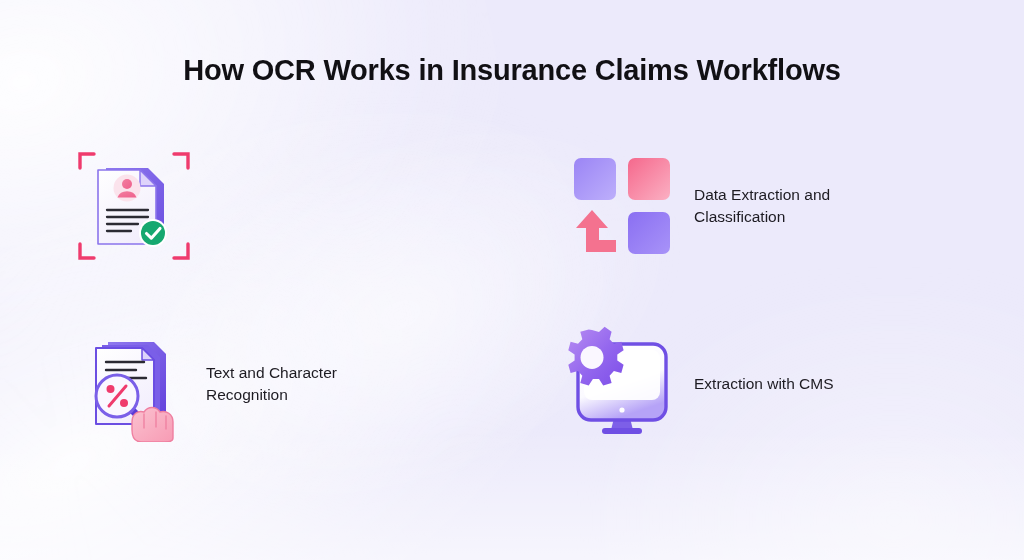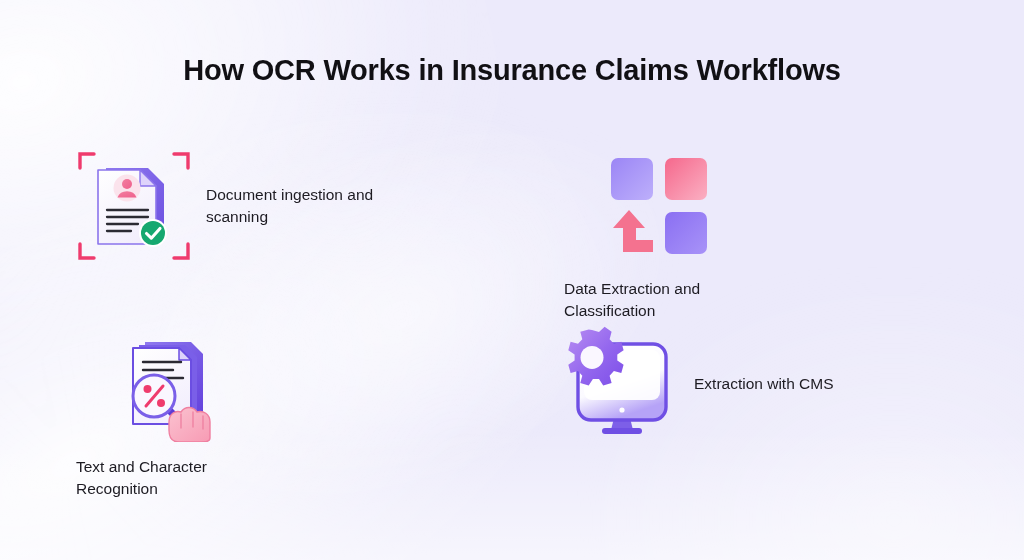--- a/index.html
+++ b/index.html
@@ -117,22 +117,22 @@
     width: 884px;
     height: 310px;
   }
   .step {
     position: absolute;
     display: flex;
     align-items: center;
     gap: 14px;
   }
   .step.s0 { left: 6px;   top: 0px;   }
-  .step.s1 { left: 494px; top: 0px; flex-direction: column;   }
-  .step.s2 { left: 6px;   top: 178px; flex-direction: column; }
+  .step.s1 { left: 494px; top: 0px;   }
+  .step.s2 { left: 6px;   top: 178px; }
   .step.s3 { left: 494px; top: 178px; }
 
   .icon-box {
     width: 116px;
     height: 116px;
     flex: 0 0 116px;
     position: relative;
   }
   .icon-box svg { display: block; width: 116px; height: 116px; }
 
@@ -213,21 +213,20 @@
             <line x1="31" y1="69" x2="72" y2="69"></line>
             <line x1="31" y1="76" x2="62" y2="76"></line>
             <line x1="31" y1="83" x2="55" y2="83"></line>
           </g>
 
           <circle cx="77" cy="85" r="14" fill="#ffffff"></circle>
           <circle cx="77" cy="85" r="12" fill="#16a870"></circle>
           <path d="M70.5 85.5 L75.3 90.2 L84 80.5" fill="none" stroke="#ffffff" stroke-width="3.1" stroke-linecap="round" stroke-linejoin="round"></path>
         </svg>
       </div>
-      <div class="step-label">Document ingestion and scanning</div>
     </div>
 
     <div class="step s1">
       <div class="icon-box">
         <svg viewBox="0 0 116 116" xmlns="http://www.w3.org/2000/svg">
           <defs>
             <linearGradient id="sqPurpA" x1="0" y1="0" x2="1" y2="1">
               <stop offset="0%" stop-color="#9b85f5"></stop>
               <stop offset="100%" stop-color="#bdaffb"></stop>
             </linearGradient>

